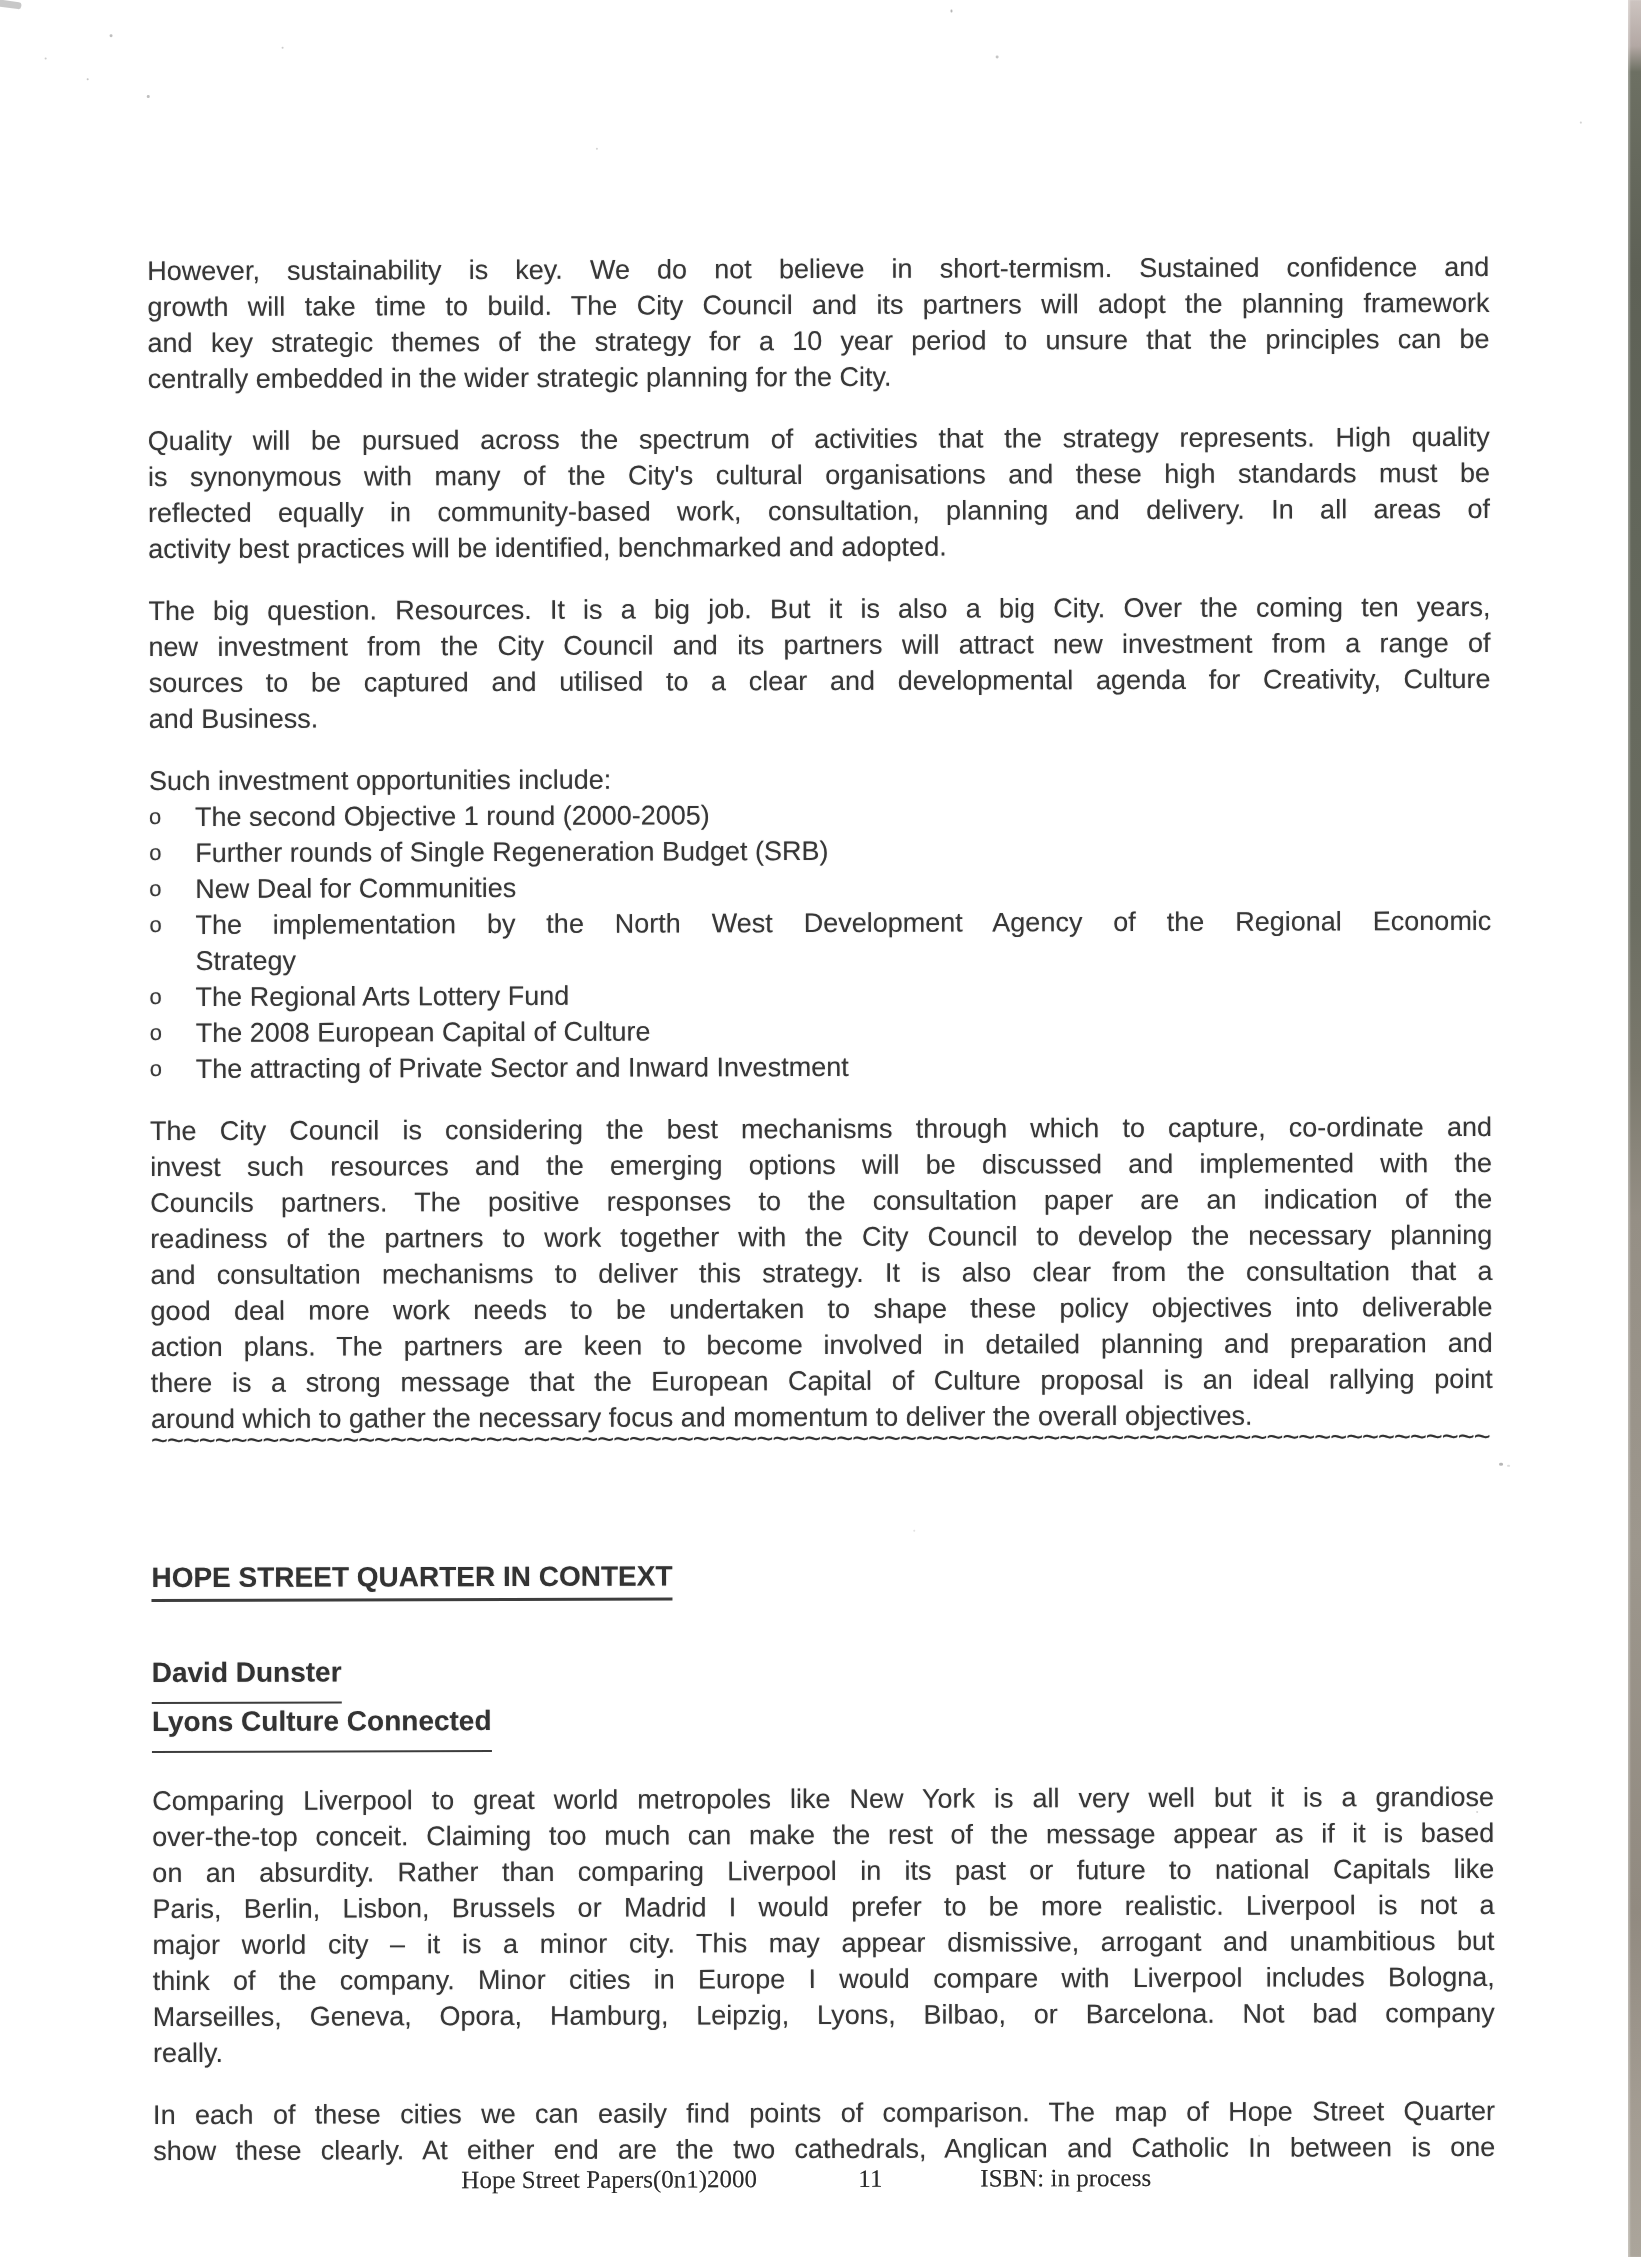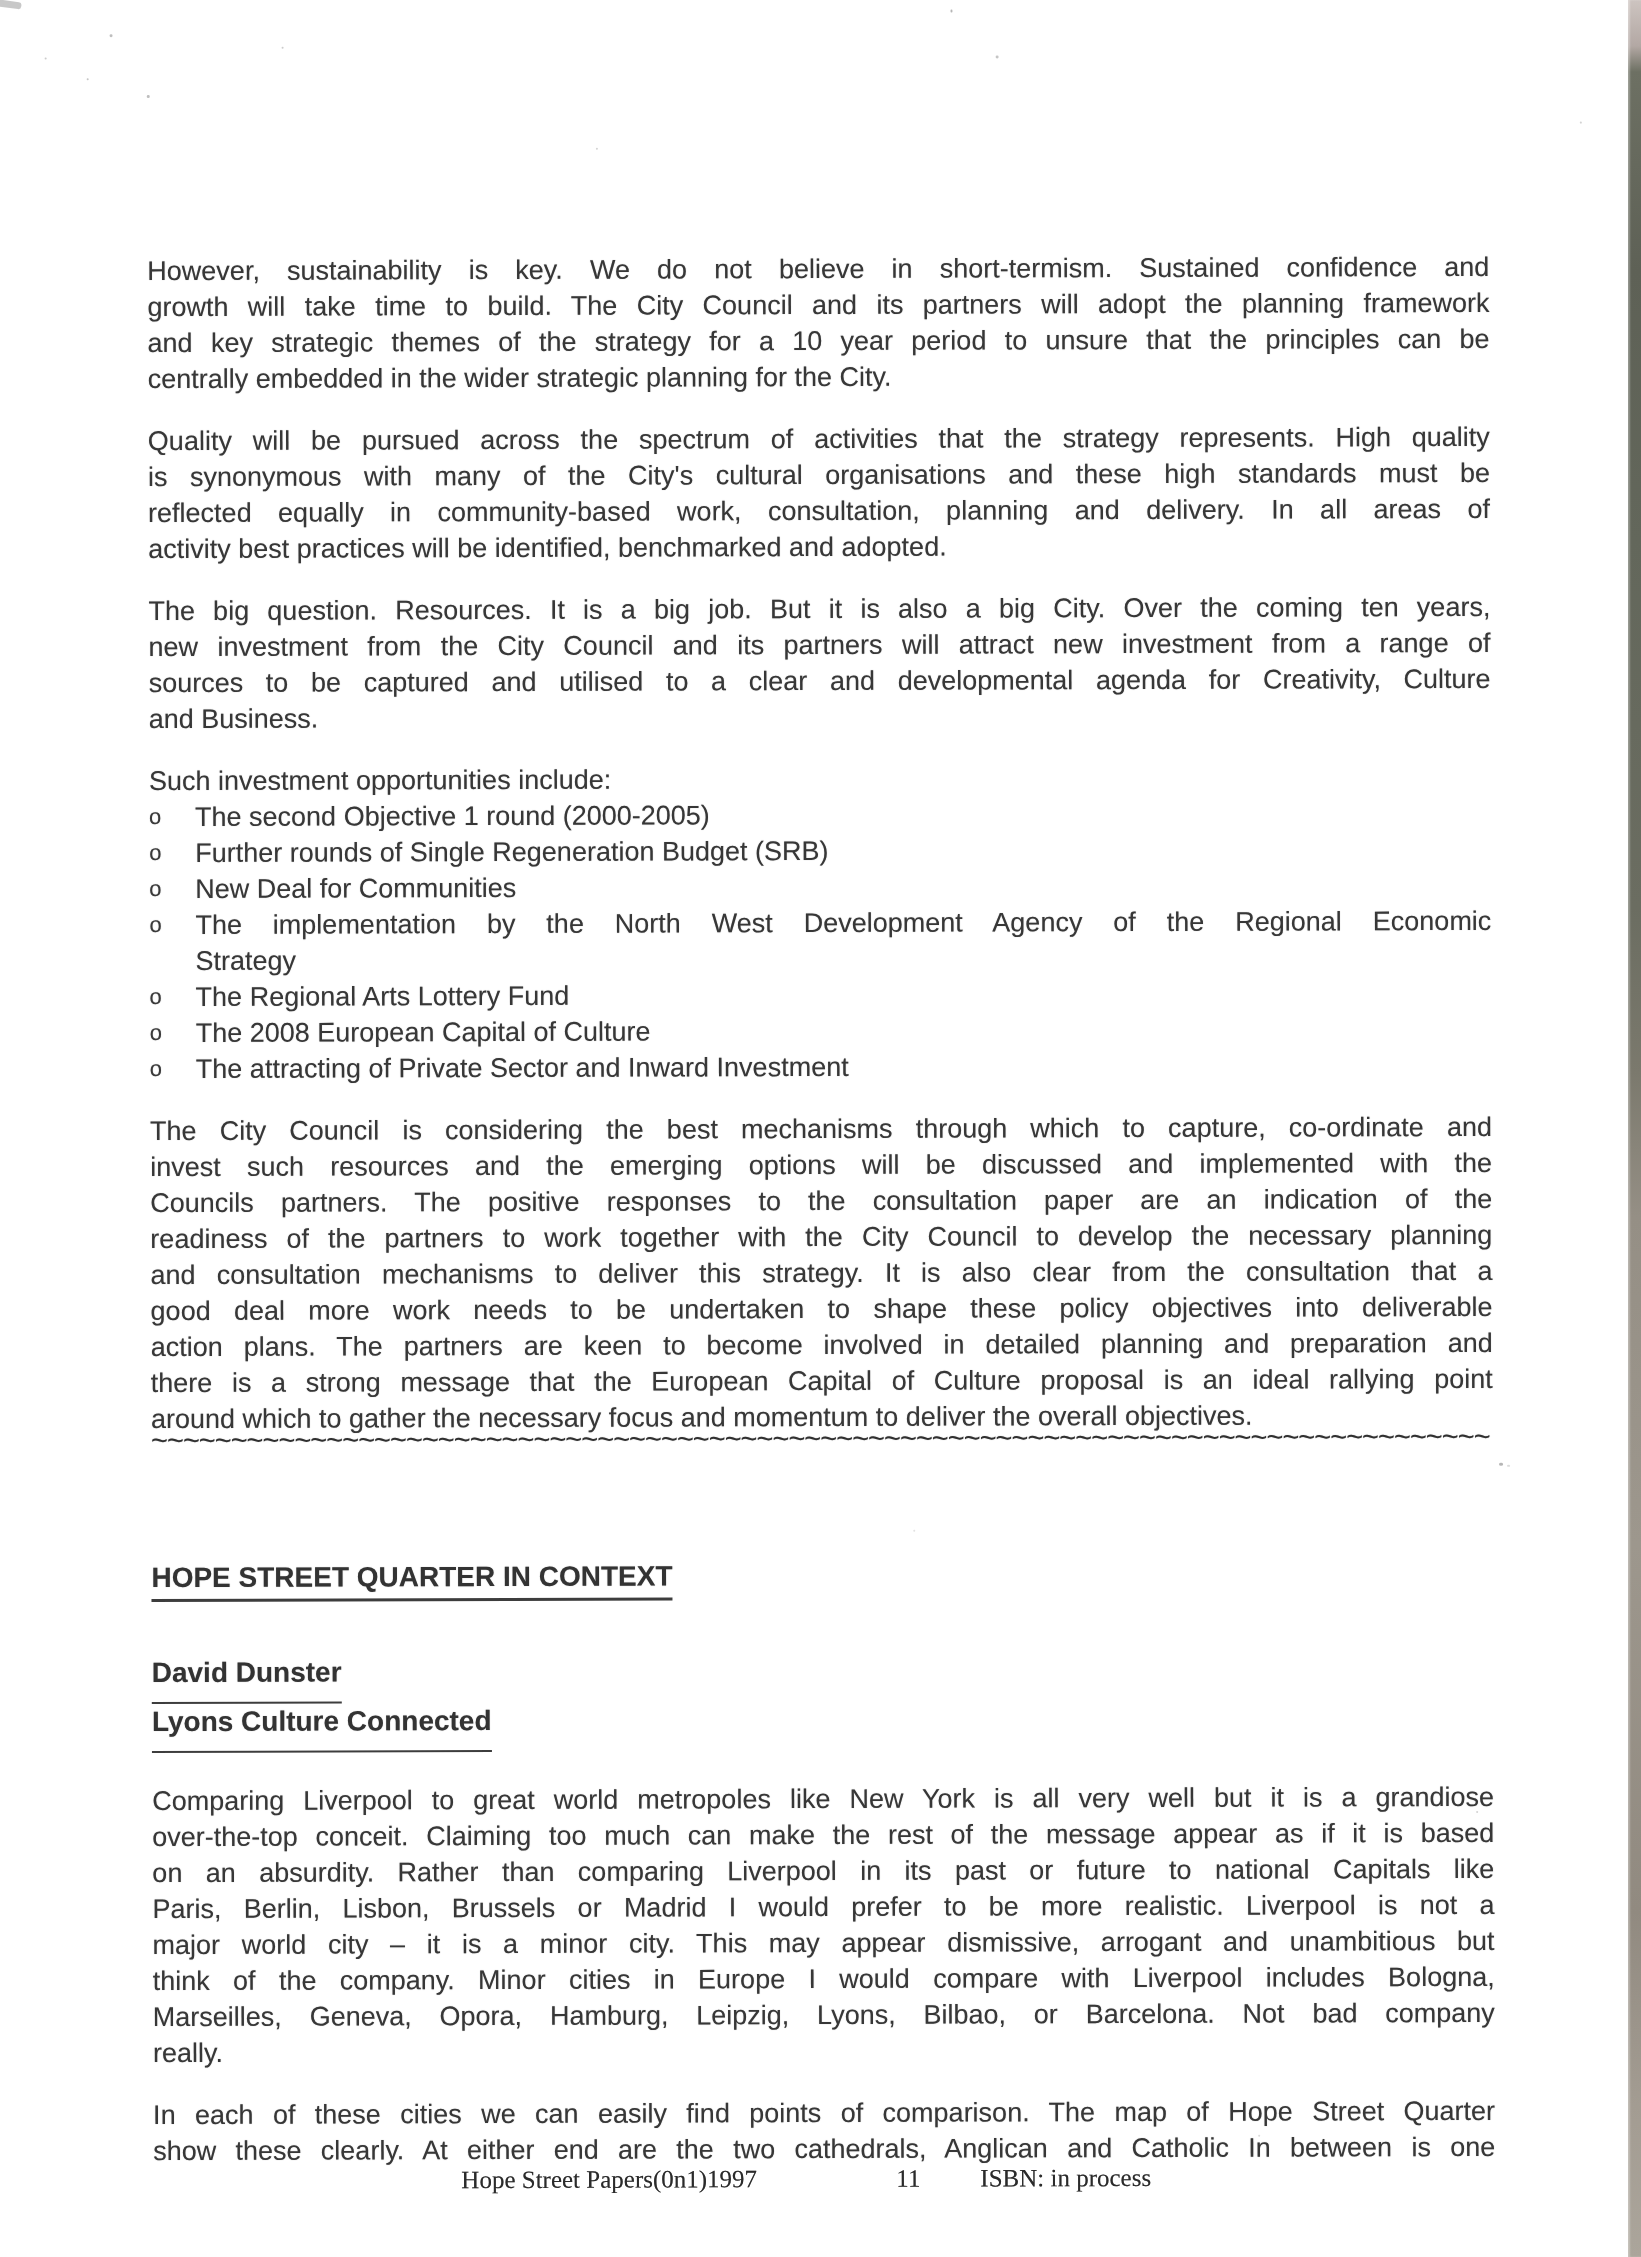--- a/index.html
+++ b/index.html
@@ -54,21 +54,21 @@
   }
   .p6{margin-top:22px;}
   .footer{
     position:absolute;top:2162px;left:0;width:1641px;height:39px;
     font-family:"Liberation Serif", serif;
     font-size:25px;line-height:33px;color:#2b2b2b;
     text-shadow:0 0 0.5px rgba(60,60,60,0.5);
   }
   .footer span{position:absolute;white-space:nowrap;}
   .f-pub{left:458px;}
-  .f-num{left:893px;}
+  .f-num{left:855px;}
   .f-isbn{left:977px;}
   
   .edge-strip{
     position:absolute;top:0;right:0;width:12.6px;height:2257px;
     background:linear-gradient(to bottom,
       #cdc4c0 0px,#b3a8a4 46px,#6d7063 72px,#5e6156 270px,
       #63675b 541px,#6b6d61 908px,#7b796d 1072px,#958f85 1217px,
       #9d978d 1545px,#918a80 1912px,#a39c92 2105px,#ab a59b 2257px);
     background:linear-gradient(to bottom,
       #cdc4c0 0px,#b3a8a4 46px,#6d7063 72px,#5e6156 270px,
@@ -201,21 +201,21 @@
     </div>
 
     <div class="para p6">
       <div class="jl">In each of these cities we can easily find points of comparison.  The map of Hope Street Quarter</div>
       <div class="jl">show these clearly.  At either end are the two cathedrals, Anglican and Catholic  In between is one</div>
     </div>
 
   </div>
 
   <div class="footer">
-    <span class="f-pub">Hope Street Papers(0n1)1997</span>
+    <span class="f-pub">Hope Street Papers(0n1)2000</span>
     <span class="f-num">11</span>
     <span class="f-isbn">ISBN: in process</span>
   </div>
 
   <div class="speck" style="left:113px;top:32px;width:2.9px;height:2.9px;opacity:.45;"></div>
   <div class="speck" style="left:90px;top:76px;width:1.9px;height:1.9px;opacity:.4;"></div>
   <div class="speck" style="left:150px;top:93px;width:2.9px;height:2.9px;opacity:.45;"></div>
   <div class="speck" style="left:48px;top:55px;width:1.9px;height:1.9px;opacity:.35;"></div>
   <div class="speck" style="left:285px;top:45px;width:1.9px;height:1.9px;opacity:.35;"></div>
   <div class="speck" style="left:999px;top:56px;width:2.9px;height:2.9px;opacity:.4;"></div>

